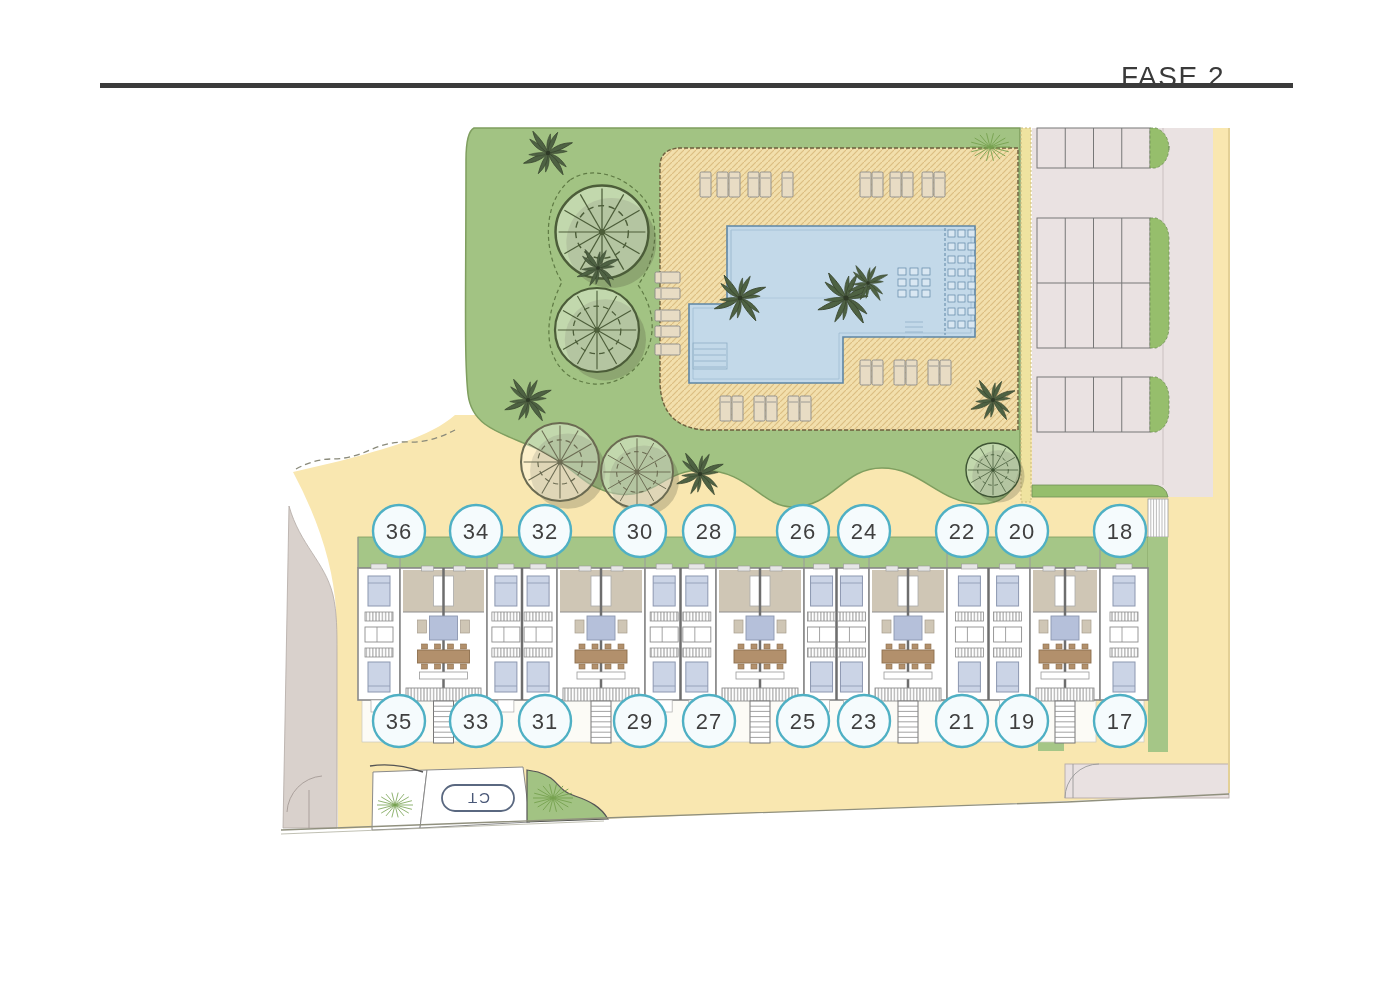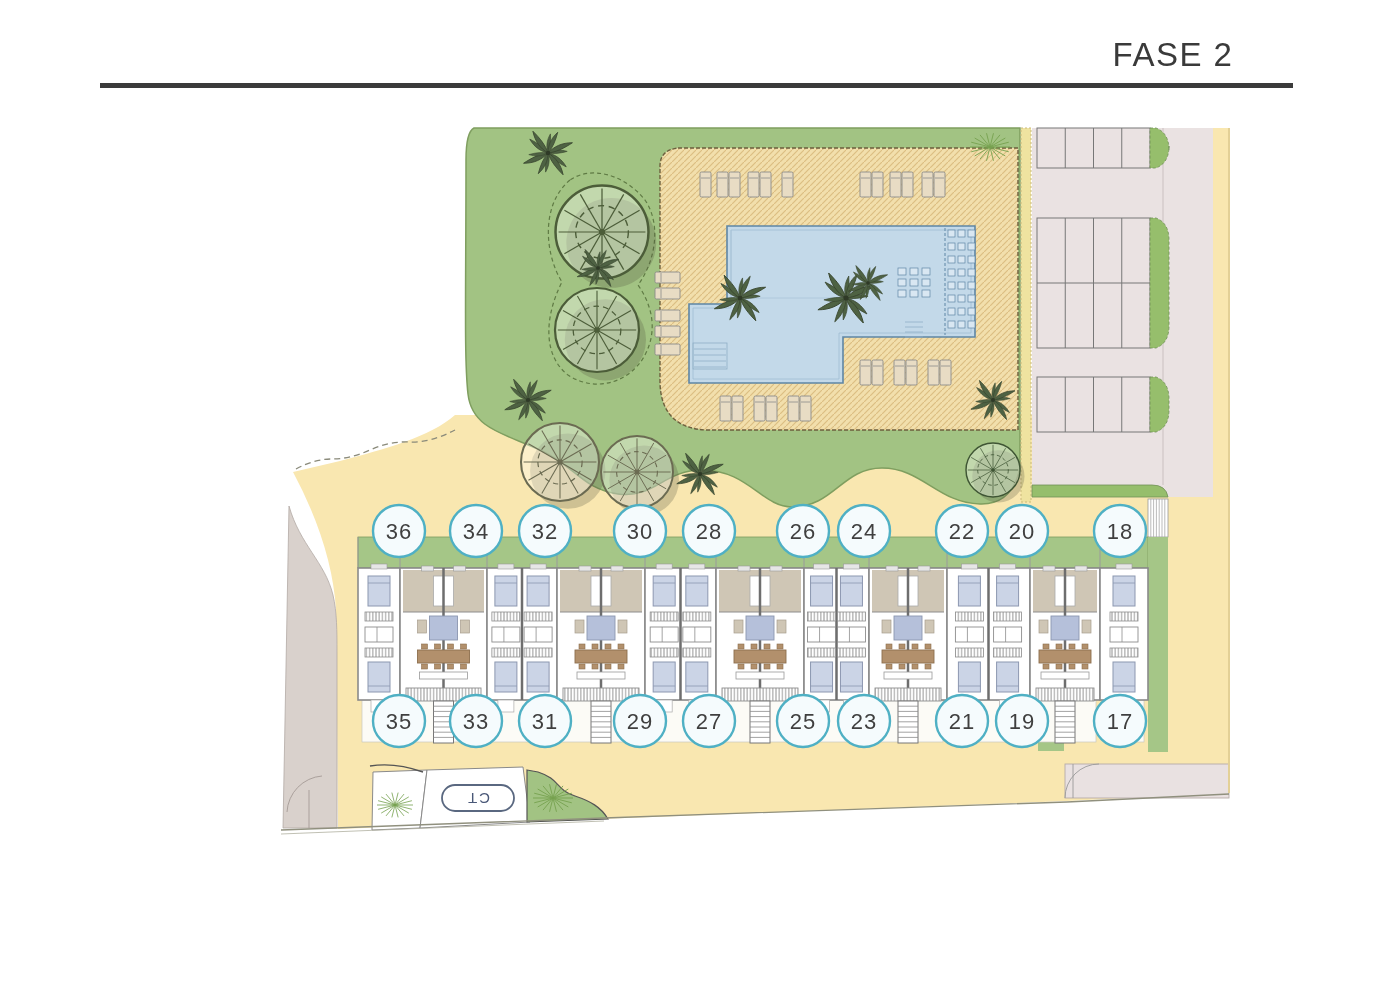--- a/index.html
+++ b/index.html
@@ -1,19 +1,19 @@
 <!DOCTYPE html>
 <html><head>
 <meta charset="utf-8">
 <style>
   html,body{margin:0;padding:0;background:#fff;}
   #page{position:relative;width:1400px;height:989px;background:#ffffff;overflow:hidden;
         font-family:"Liberation Sans", sans-serif;}
-  #phase-title{position:absolute;top:36px;left:1093px;width:160px;text-align:center;
-        font-size:33px;color:#3a3a3a;letter-spacing:1.5px;font-weight:500;}
+  #phase-title{position:absolute;top:61px;left:1093px;width:160px;text-align:center;
+        font-size:28px;color:#3a3a3a;letter-spacing:1.5px;font-weight:500;}
   #title-rule{position:absolute;top:83px;left:100px;width:1193px;height:5px;background:#3b3b3b;}
   #plan-svg{position:absolute;left:0;top:0;}
 </style>
 </head>
 <body>
 
 <div id="page">
   <div id="phase-title">FASE 2</div>
   <div id="title-rule"></div>
   <svg id="plan-svg" width="1400" height="989" viewBox="0 0 1400 989">

